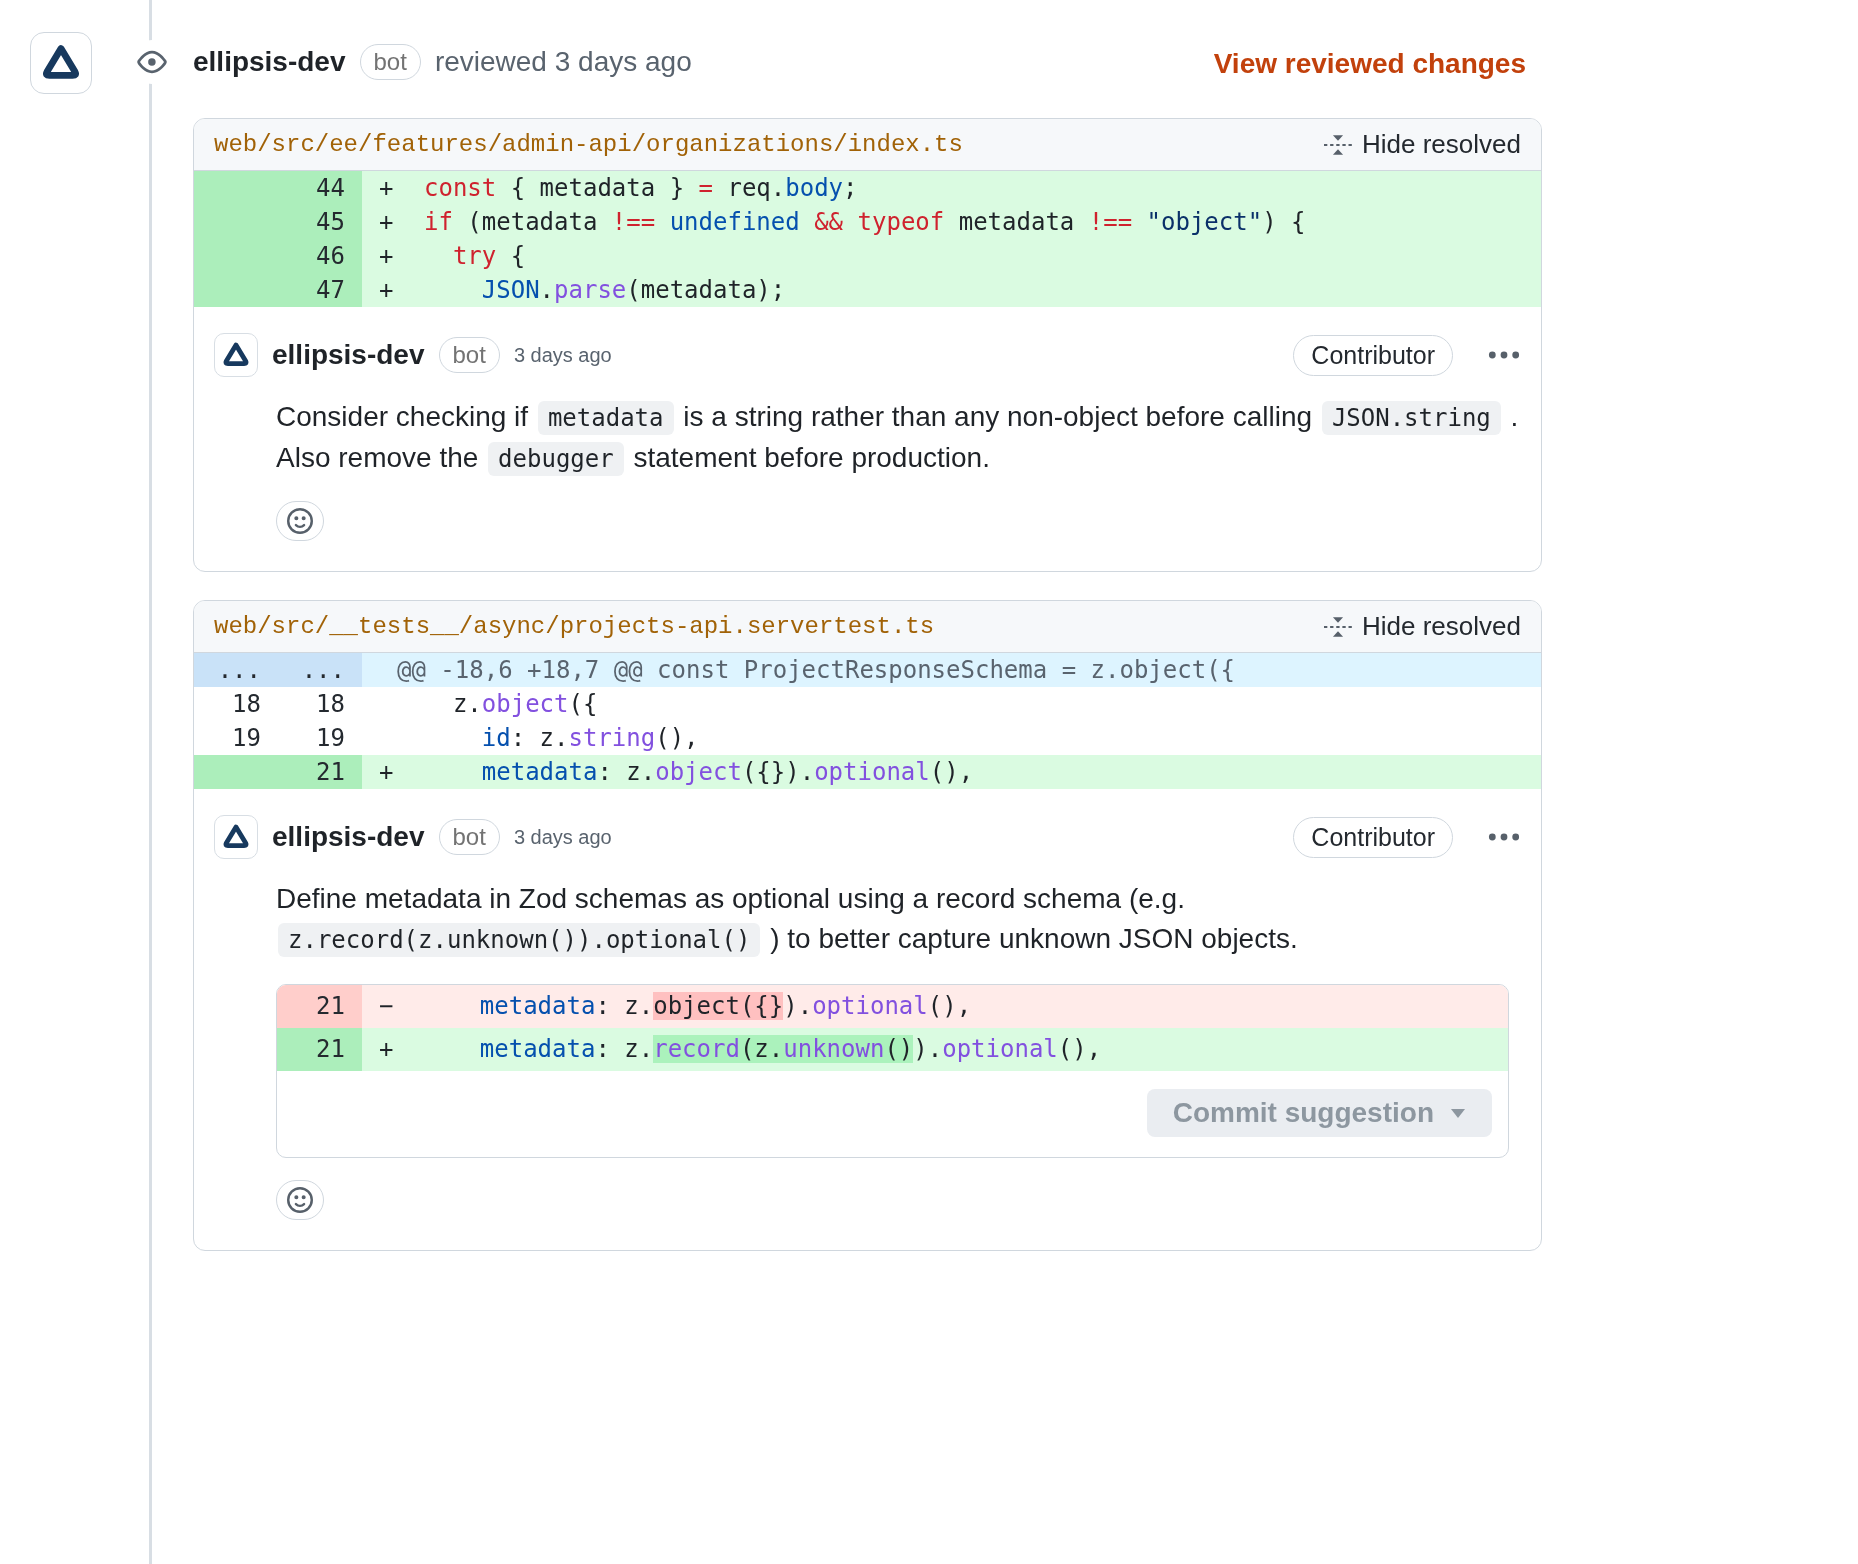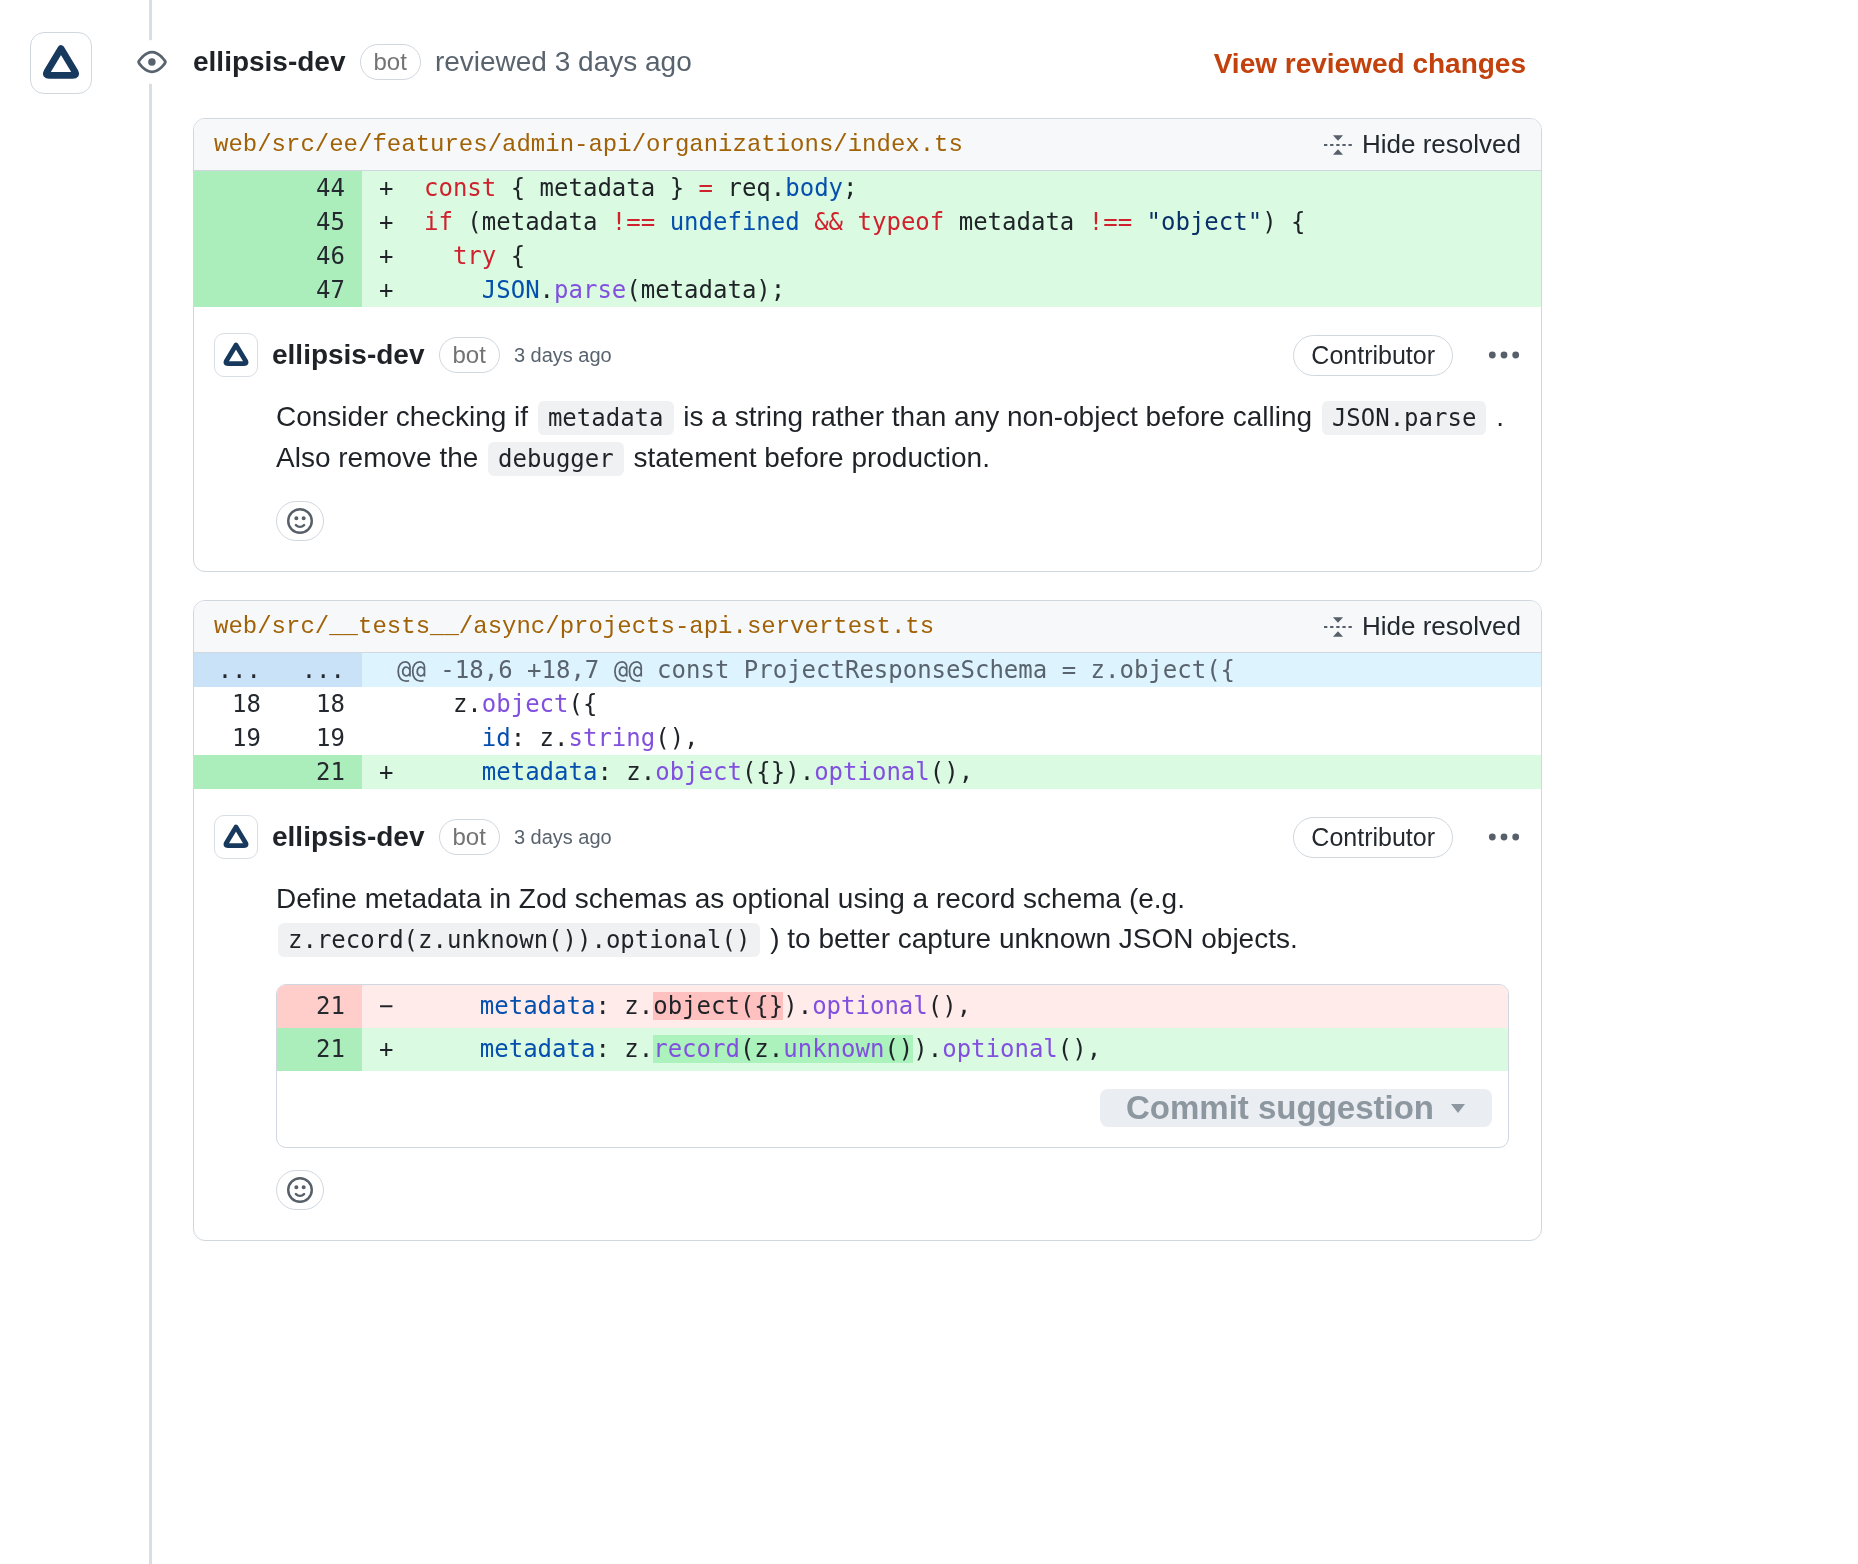--- a/index.html
+++ b/index.html
@@ -83,22 +83,22 @@
     font-family:"DejaVu Sans Mono","Liberation Mono",monospace; font-size:24px; line-height:43px;}
   .sugg-table td{ height:43px; vertical-align:middle; }
   .sugg-table .gut{ width:85px; min-width:85px; cursor:default;}
   .sugg-table .sign{ width:58px; min-width:58px; }
   .srow-del{ background:#ffebe9; } .srow-del .gut{ background:#ffcecb; }
   .srow-add{ background:#dafbe1; } .srow-add .gut{ background:#aceebb; }
   .srow-del .hl{ background:#ffc0c0; }
   .srow-add .hl{ background:#abf2bc; }
   .sugg-footer{ display:flex; justify-content:flex-end; padding:18px 16px 20px; }
   .commit-btn{ display:inline-flex; align-items:center; gap:16px; background:#eaedf1; color:#8d97a0;
-    font-family:inherit; font-size:33px; font-weight:600; border:none; border-radius:8px;
-    padding:0 26px; cursor:pointer;}
+    font-family:inherit; font-size:28px; font-weight:600; border:none; border-radius:8px;
+    padding:8px 26px; cursor:pointer;}
   .commit-btn svg{ width:16px; height:11px; }
 
   .reaction{ margin:22px 0 0 62px; width:48px; height:40px; border:1.5px solid #d0d7de;
     border-radius:20px; background:#fff; color:#57606a; display:flex; align-items:center;
     justify-content:center; cursor:pointer;}
   .reaction svg{ width:26px; height:26px; }
 </style>
 </head>
 <body>
 
@@ -183,21 +183,21 @@
         <span class="contrib-pill">Contributor</span>
         <button class="kebab">
           <svg viewBox="0 0 16 16" fill="currentColor">
             <circle cx="2.5" cy="8" r="1.6"></circle>
                 <circle cx="8" cy="8" r="1.6"></circle>
                 <circle cx="13.5" cy="8" r="1.6"></circle>
           </svg>
         </button>
       </div>
 
-      <p class="comment-body">Consider checking if <code class="inline-code">metadata</code> is a string rather than any non-object before calling <code class="inline-code">JSON.parse</code> . Also remove the <code class="inline-code">debugger</code> statement before production.</p>
+      <p class="comment-body">Consider checking if <code class="inline-code">metadata</code> is a string rather than any non-object before calling <code class="inline-code">JSON.string</code> . Also remove the <code class="inline-code">debugger</code> statement before production.</p>
 
       <button class="reaction">
         <svg viewBox="0 0 16 16" fill="currentColor">
           <path d="M8 0a8 8 0 1 1 0 16A8 8 0 0 1 8 0ZM1.5 8a6.5 6.5 0 1 0 13 0 6.5 6.5 0 0 0-13 0Zm4.25-3A1.25 1.25 0 1 1 4.5 6.25 1.25 1.25 0 0 1 5.75 5Zm4.5 0a1.25 1.25 0 1 1-1.25 1.25A1.25 1.25 0 0 1 10.25 5Zm-5.3 5.02a.75.75 0 0 1 1.06-.02 2.9 2.9 0 0 0 3.98 0 .75.75 0 0 1 1.04 1.08 4.4 4.4 0 0 1-6.06 0 .75.75 0 0 1-.02-1.06Z"></path>
         </svg>
       </button>
     </div>
   </section>
 
   <section class="card">

